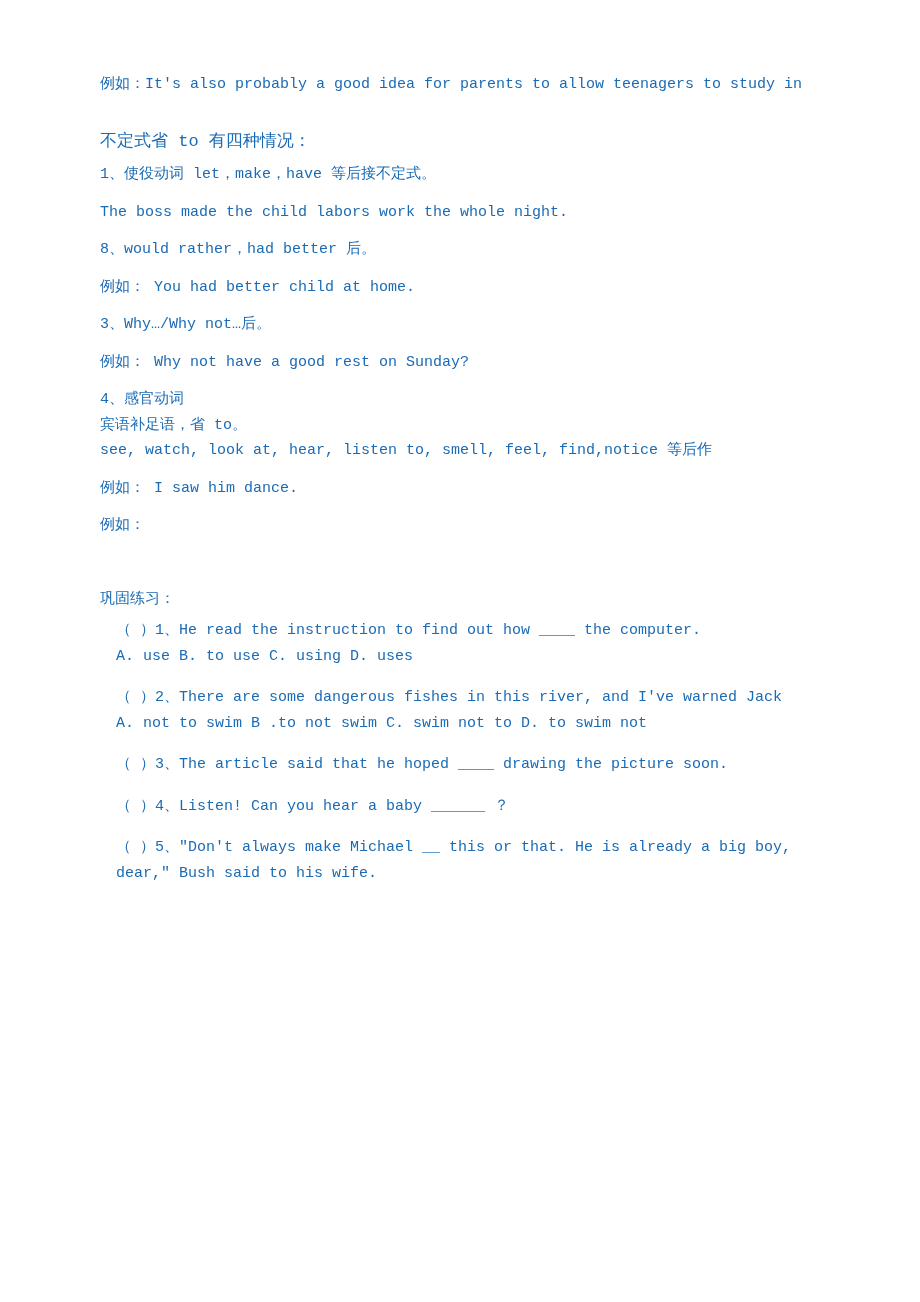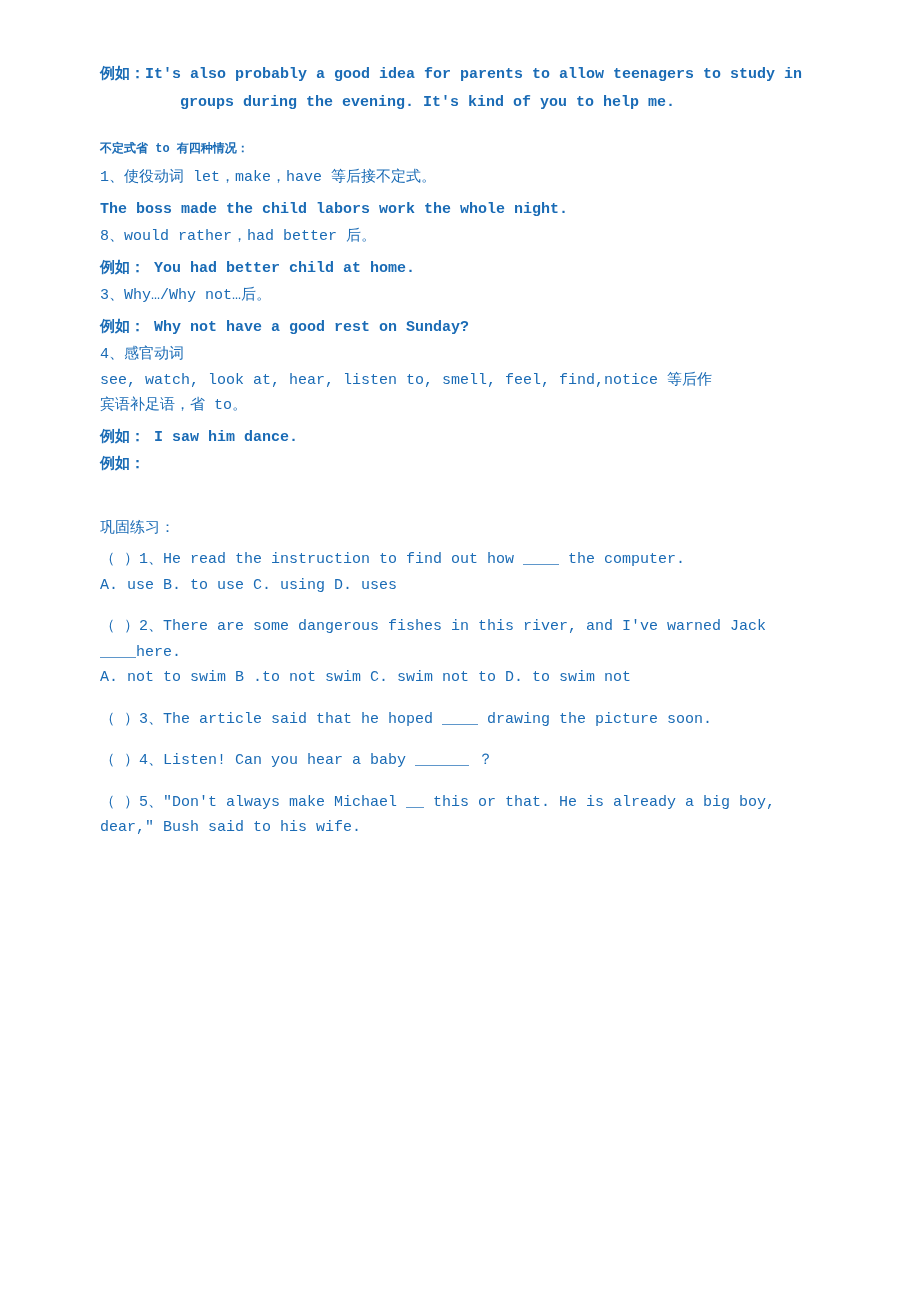--- a/index.html
+++ b/index.html
@@ -15,62 +15,58 @@
       font-size: 15px;
       line-height: 1.7;
       padding: 60px 80px 60px 100px;
     }
 
     .section {
       margin-bottom: 6px;
     }
 
     .bold-heading {
-      font-weight: bold;
-      font-size: 12px;
+      font-weight: normal;
+      font-size: 17px;
       margin: 10px 0 6px 0;
     }
 
     .indent2 {
       padding-left: 80px;
     }
 
     .example-line {
-      margin: 2px 0;
-      font-weight: bold;
+      margin: 12px 0;
     }
 
     .note-bold {
       font-weight: bold;
       text-decoration: underline;
     }
 
     .question-block {
-      margin: 4px 0;
+      margin: 4px 16px;
     }
 
     .spacer {
       height: 18px;
     }
 
     .small-spacer {
       height: 8px;
     }
   </style>
 </head>
 <body>
 
 <div>
 
   <div class="section">
     <div class="example-line">
       <span>例如：It's also probably a good idea for parents to allow teenagers to study in</span>
-    </div>
-    <div class="example-line indent2">
-      <span>groups during the evening.      It's kind of you to help me.</span>
     </div>
   </div>
 
   <div class="small-spacer"></div>
 
   <div class="bold-heading">
     <span>不定式省 to 有四种情况：</span>
   </div>
 
   <div class="section">
@@ -93,22 +89,22 @@
   <div class="section">
     <div>3、Why…/Why  not…后。</div>
   </div>
 
   <div class="section example-line">
     <span>例如：</span><span>   Why  not  have  a  good  rest  on  Sunday?</span>
   </div>
 
   <div class="section">
     <div>4、感官动词</div>
+    <div>宾语补足语，省 to。</div>
     <div>see,  watch,  look at,  hear,  listen to,  smell,  feel,  find,notice  等后作</div>
-    <div>宾语补足语，省 to。</div>
   </div>
 
   <div class="section example-line">
     <span>例如：</span><span>   I  saw  him  dance.</span>
   </div>
 
 
   <div class="section example-line">
     <span>例如：</span>
   </div>
@@ -123,21 +119,20 @@
 
   <div class="question-block">
     <div>（     ）1、He read the instruction to find out how ____ the computer.</div>
     <div>A. use    B. to use   C. using     D. uses</div>
   </div>
 
   <div class="small-spacer"></div>
 
   <div class="question-block">
     <div>（     ）2、There are some dangerous fishes in this river, and I've warned Jack</div>
-    <div>____here.</div>
     <div>A. not to swim    B .to not swim   C. swim not to       D. to swim not</div>
   </div>
 
   <div class="small-spacer"></div>
 
   <div class="question-block">
     <div>（     ）3、The article said that he hoped ____ drawing the picture soon.</div>
   </div>
 
   <div class="small-spacer"></div>

